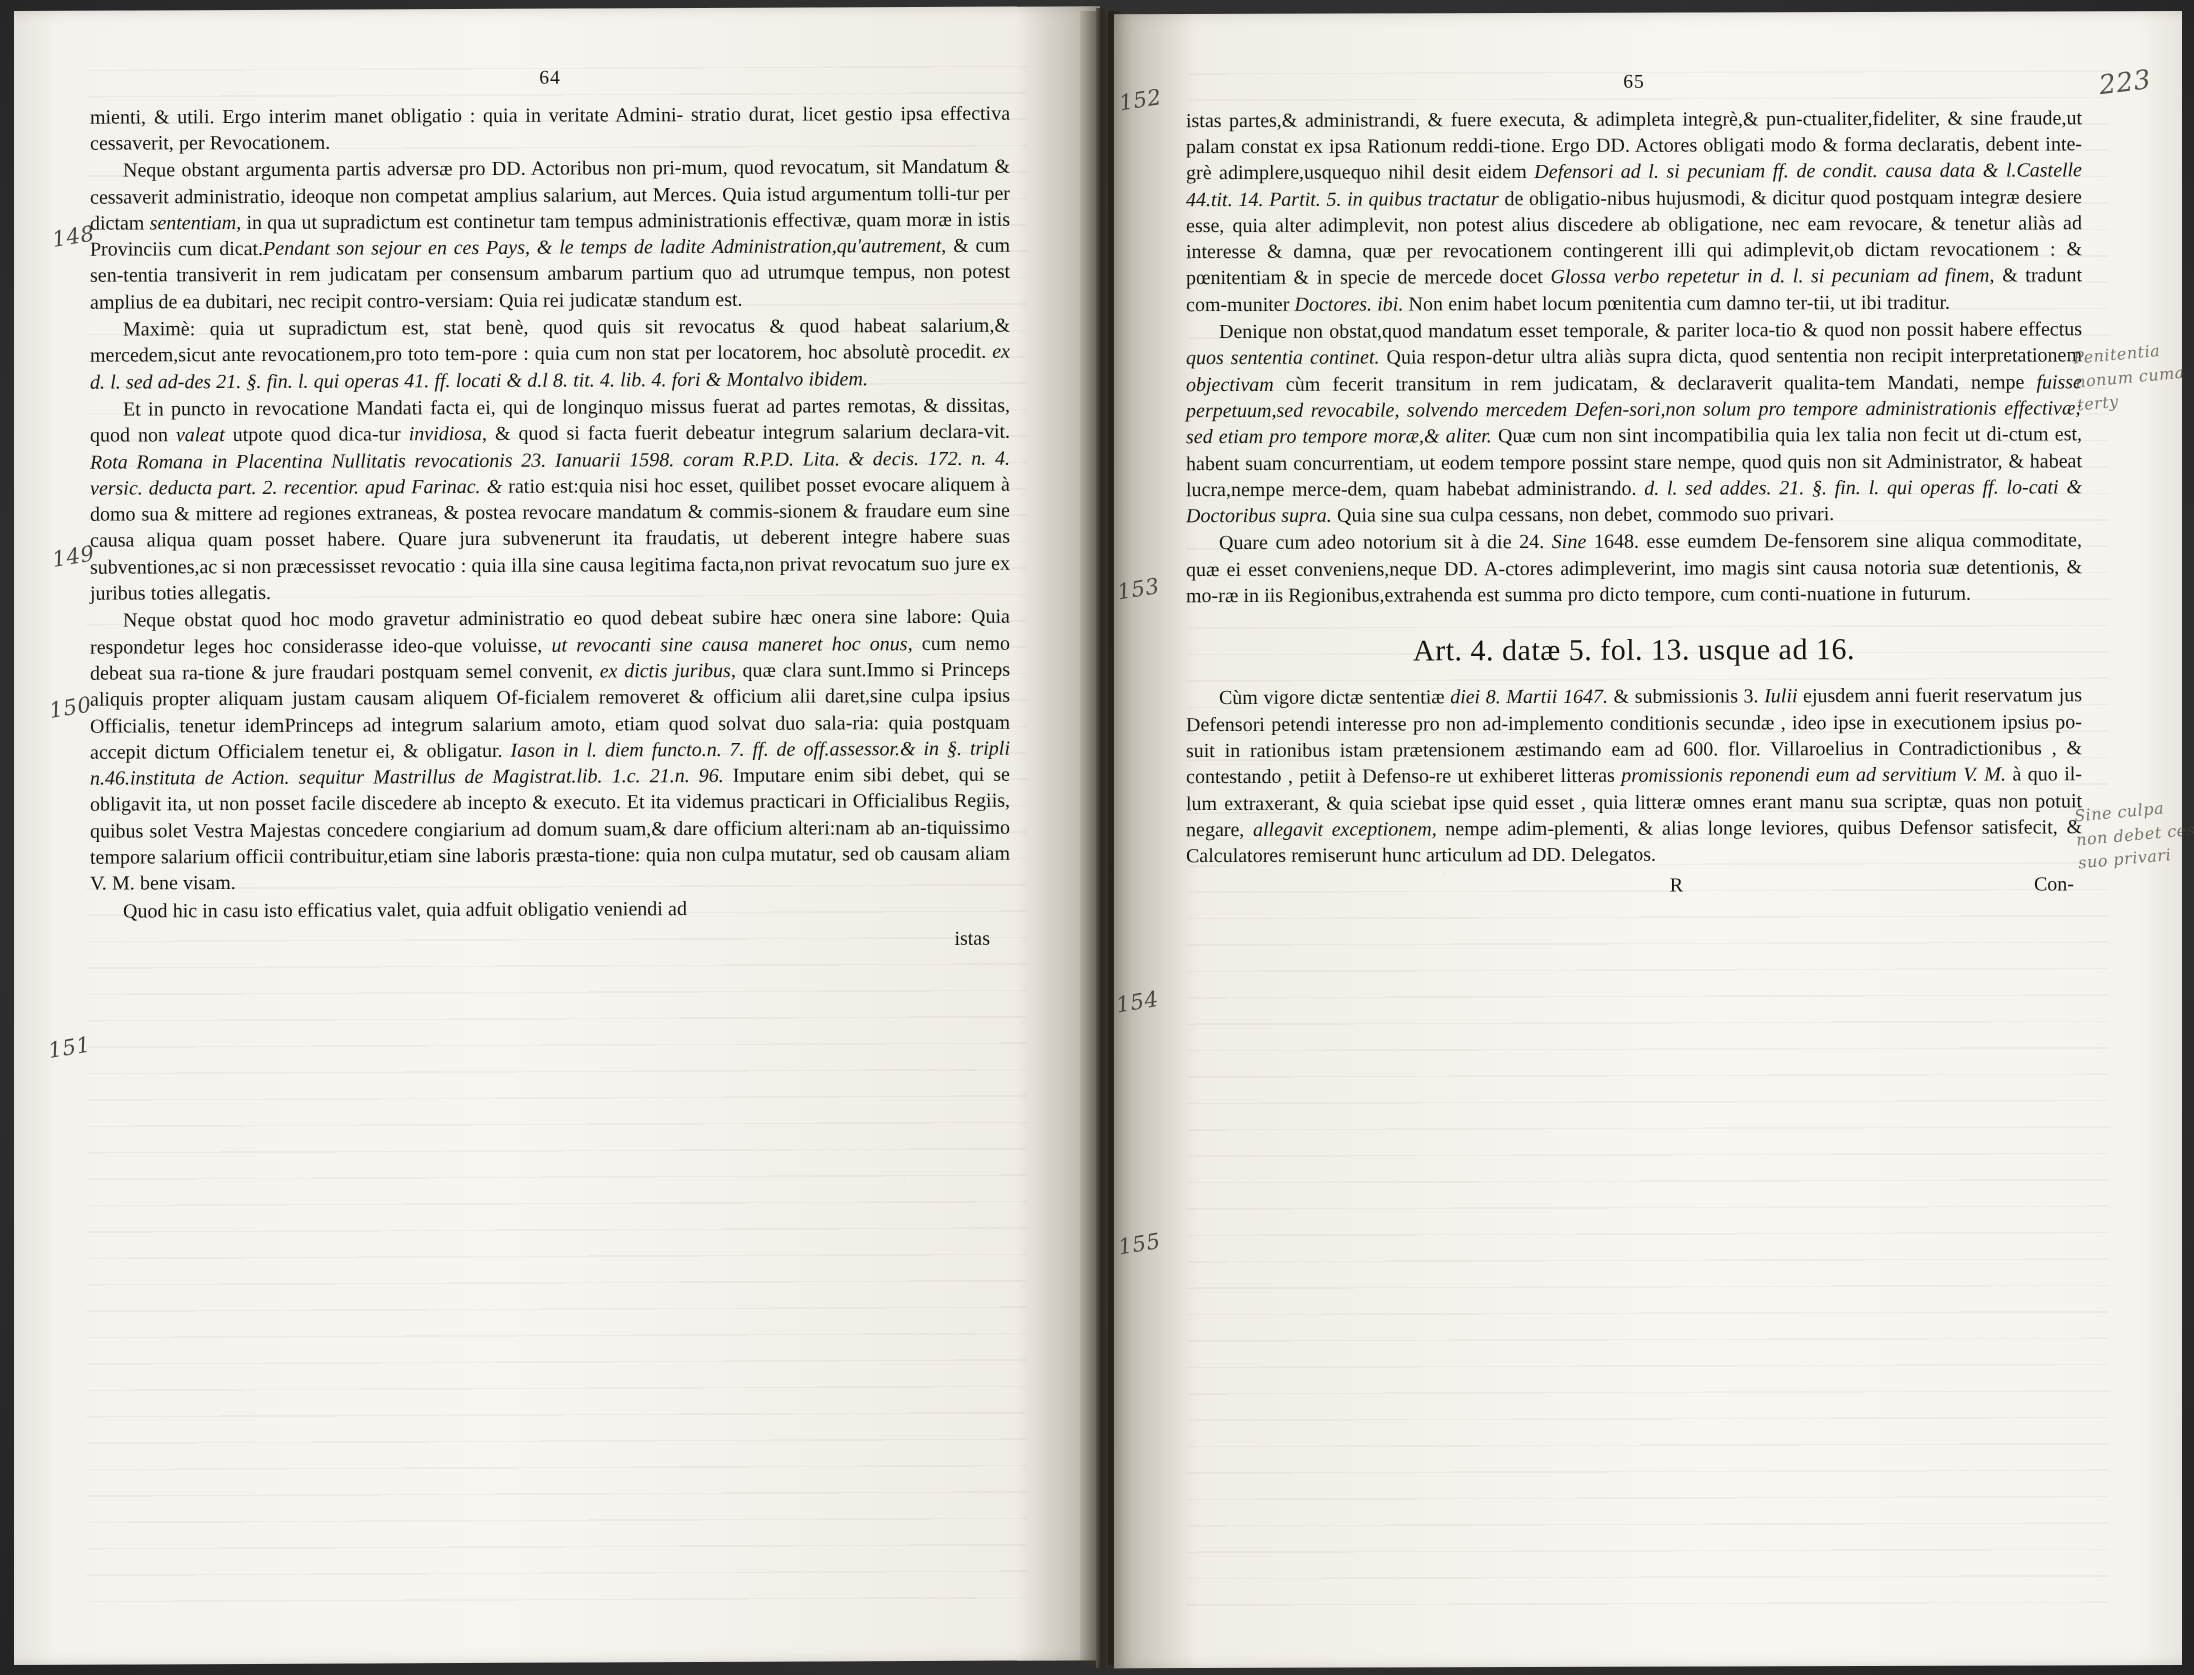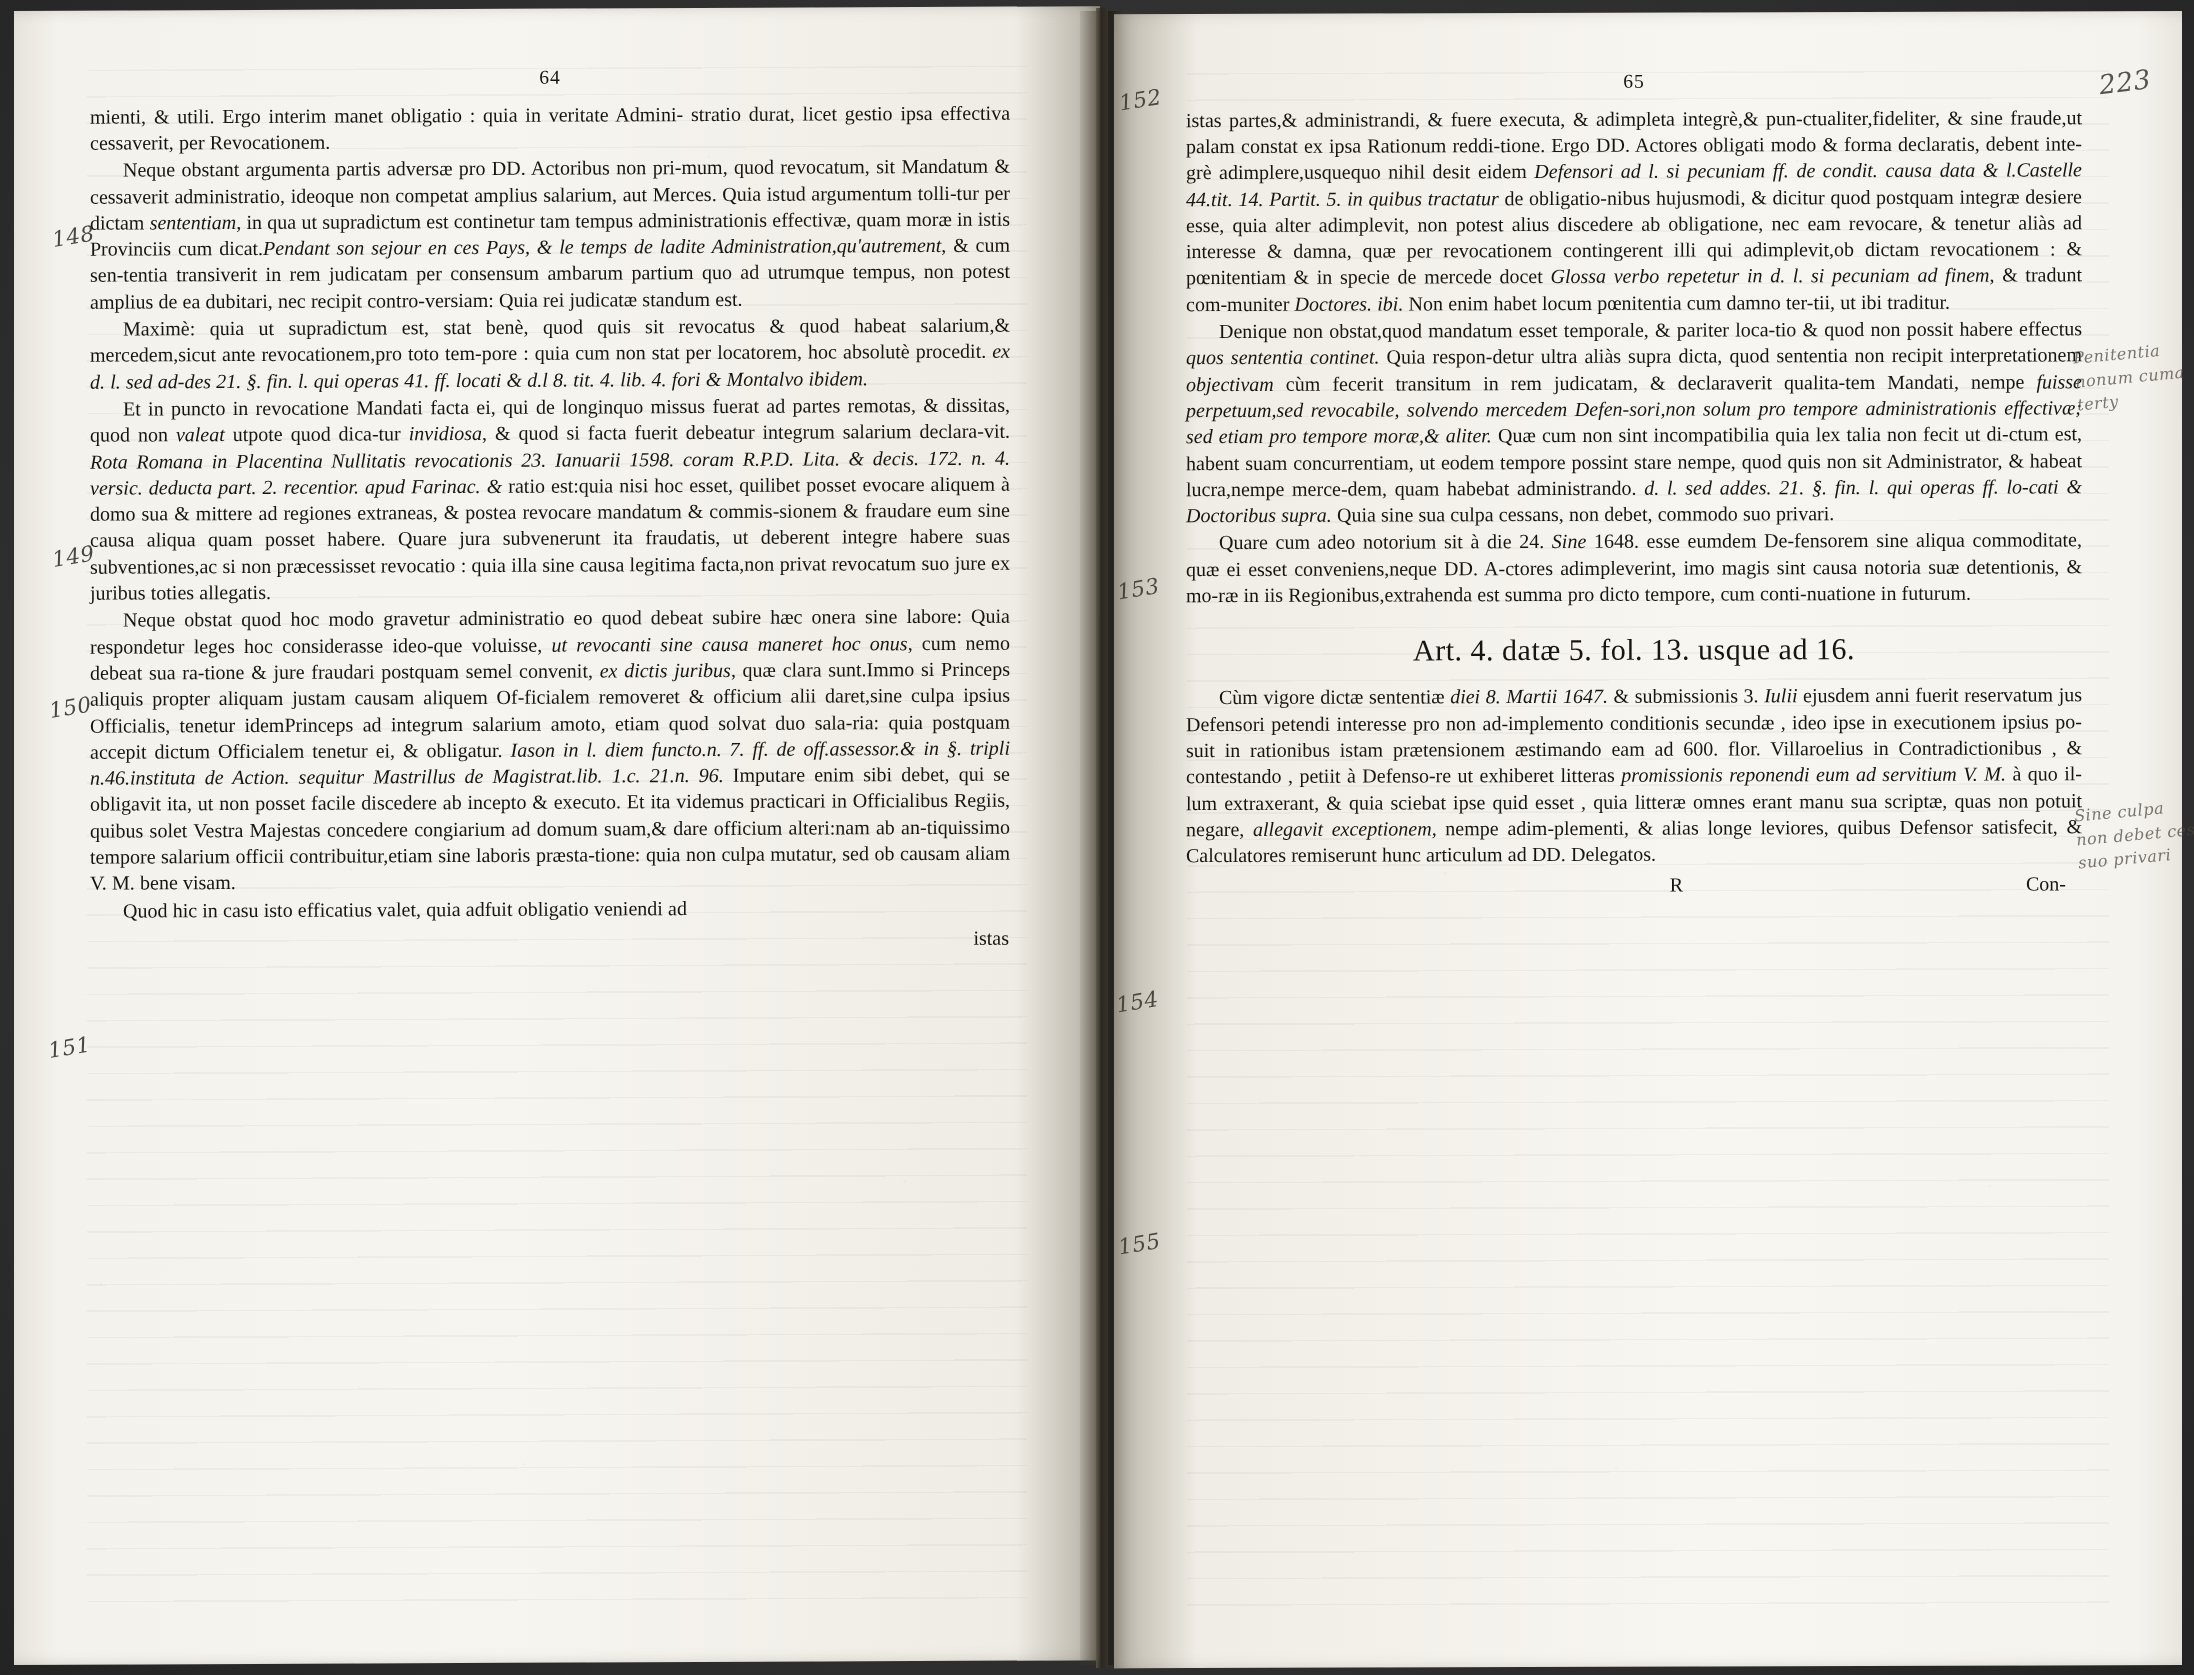--- a/index.html
+++ b/index.html
@@ -147,28 +147,28 @@
 
   
   .footline {
     position: relative;
     height: 31px;
     margin-top: 6.9px;
     font-size: 20px;
   }
   .catchword {
     position: absolute;
-    right: 16px;
+    right: 8px;
     top: 0;
   }
   .catchword.center-sig {
     right: auto;
     left: 54%;
   }
-  .verso .catchword { right: 1px; }
+  .verso .catchword { right: 20px; }
 
   
   .hand {
     position: absolute;
     font-family: "DejaVu Serif", "Liberation Serif", serif;
     font-style: italic;
     color: #3b3630;
     opacity: .82;
     letter-spacing: 0.5px;
   }

